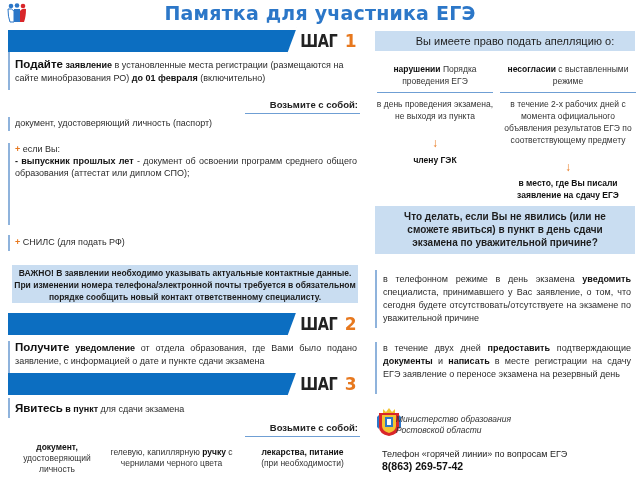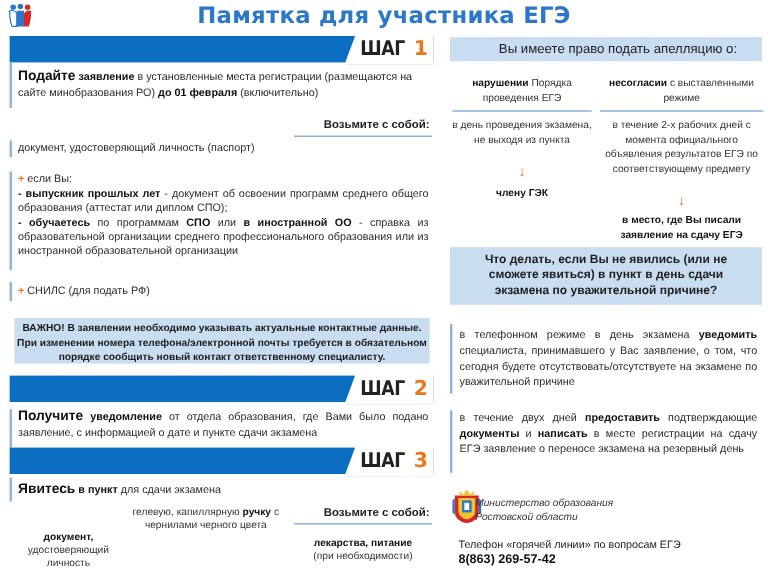--- a/index.html
+++ b/index.html
@@ -68,21 +68,20 @@
 </div>
 
 <div class="abs take" style="left:200px; top:99px; width:158px;">Возьмите с собой:</div>
 <div class="abs take-line" style="left:245px; top:113px; width:115px;"></div>
 
 <div class="abs lb txt" style="left:8px; top:117px; width:353px; height:14px; padding-left:5px; line-height:13px;">документ, удостоверяющий личность (паспорт)</div>
 
 <div class="abs lb txt just" style="left:8px; top:143px; width:353px; height:82px; padding:0 4px 0 5px;">
   <div><span class="plus">+</span><span> если Вы:</span></div>
   <div><b>- выпускник прошлых лет</b><span> - документ об освоении программ среднего общего образования (аттестат или диплом СПО);</span></div>
-  <div><b>- обучаетесь</b><span> по программам </span><b>СПО</b><span> или </span><b>в иностранной ОО</b><span> - справка из образовательной организации среднего профессионального образования или из иностранной образовательной организации</span></div>
 </div>
 
 <div class="abs lb txt" style="left:8px; top:235px; width:353px; height:16px; padding-left:5px; line-height:15px;">
   <span class="plus">+</span><span> СНИЛС (для подать РФ)</span>
 </div>
 
 <div class="abs note" style="left:12px; top:265px; width:346px; height:38px; padding-top:2px;">ВАЖНО! В заявлении необходимо указывать актуальные контактные данные. При изменении номера телефона/электронной почты требуется в обязательном порядке сообщить новый контакт ответственному специалисту.</div>
 
 <div class="abs step-bar" style="top:313px;"></div>
 <div class="abs step-tab" style="left:287px; top:310px;">
@@ -104,21 +103,21 @@
   <b>в пункт</b><span> для сдачи экзамена</span>
 </div>
 
 <div class="abs take" style="left:200px; top:422px; width:158px;">Возьмите с собой:</div>
 <div class="abs take-line" style="left:245px; top:436px; width:115px;"></div>
 
 <div class="abs bottom-items" style="left:12px; top:442px; width:90px;">
   <b>документ,</b><br>
   <span>удостоверяющий личность</span>
 </div>
-<div class="abs bottom-items" style="left:104px; top:421px; width:135px;">
+<div class="abs bottom-items" style="left:104px; top:447px; width:135px;">
   <span>гелевую, капиллярную </span><b>ручку</b><span> с чернилами черного цвета</span>
 </div>
 <div class="abs bottom-items" style="left:245px; top:447px; width:115px;">
   <b>лекарства, питание</b><br>
   <span>(при необходимости)</span>
 </div>
 
 <div class="abs right-head" style="left:375px; top:31px; width:260px; height:20px; line-height:20px;padding-left:20px;">Вы имеете право подать апелляцию о:</div>
 
 <div class="abs rcol" style="left:375px; top:63px; width:120px;">

